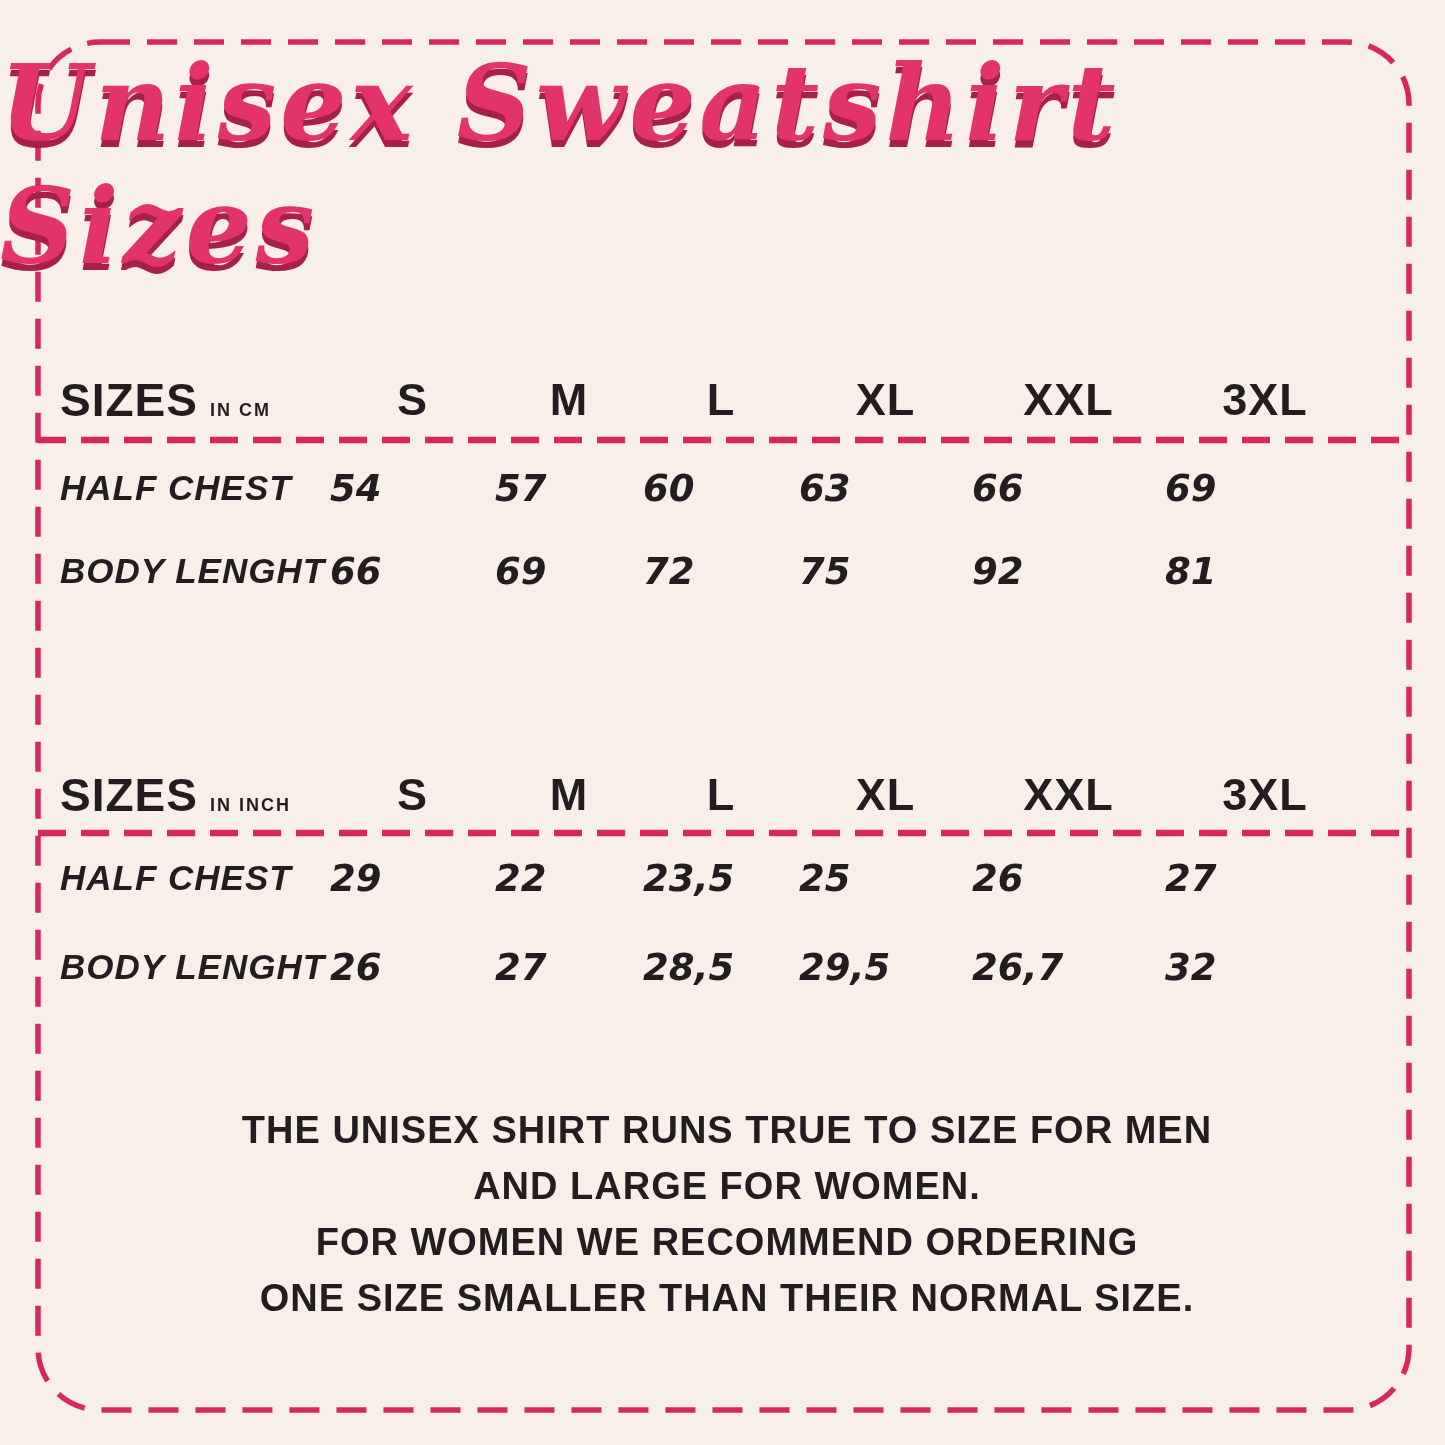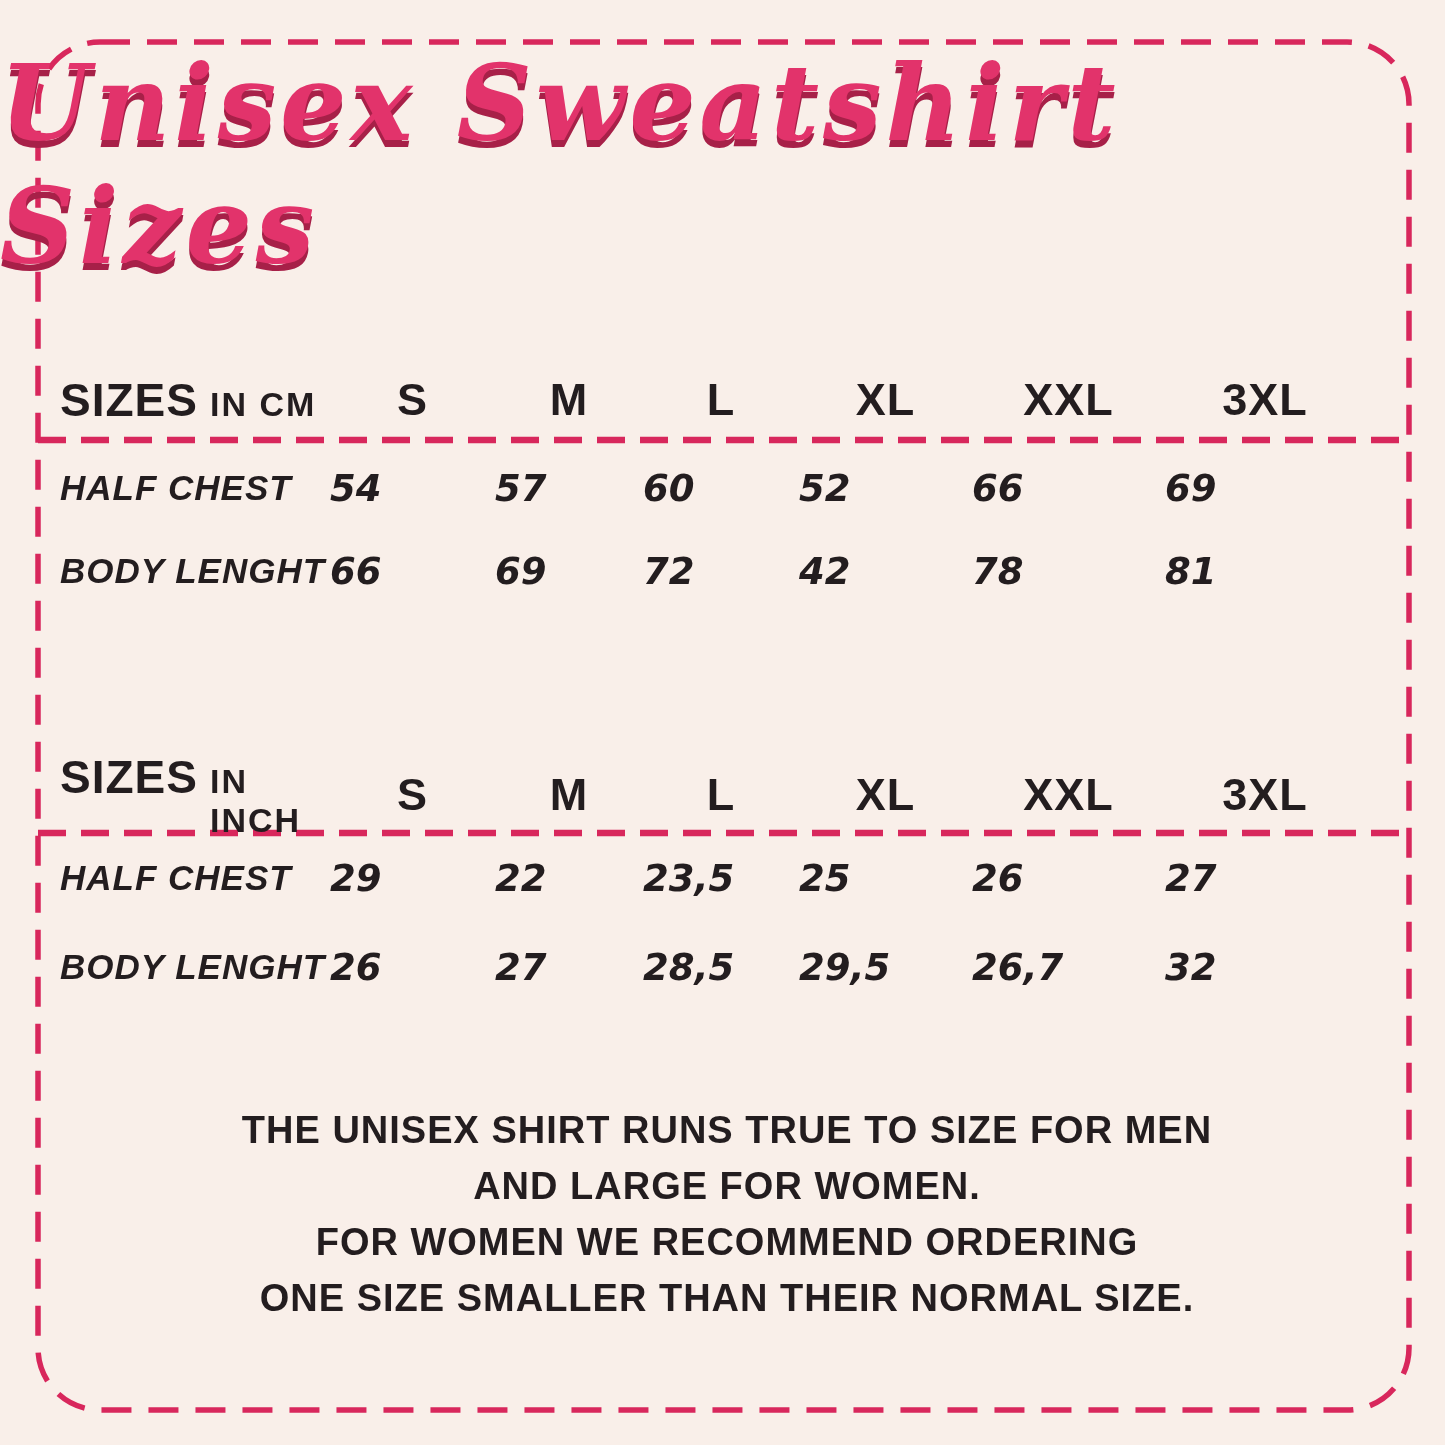--- a/index.html
+++ b/index.html
@@ -37,21 +37,21 @@
     position:absolute;left:60px;width:1340px;height:56px;
     display:flex;align-items:center;
   }
   .label-cell{
     width:270px;display:flex;align-items:baseline;
   }
   .sizes-word{
     font-weight:bold;font-size:46px;letter-spacing:1px;
   }
   .unit-word{
-    font-weight:bold;font-size:34px;letter-spacing:2px;margin-left:12px;
+    font-weight:bold;font-size:18px;letter-spacing:2px;margin-left:12px;
   }
   .size-cell{
     font-weight:bold;font-size:45px;text-align:center;letter-spacing:1px;
   }
   .c1{width:165px}.c2{width:148px}.c3{width:156px}.c4{width:173px}.c5{width:193px}.c6{width:200px}
   .row-label{
     width:270px;
     font-style:italic;font-weight:bold;font-size:35px;letter-spacing:1px;
   }
   .value-cell{
@@ -88,32 +88,32 @@
   <div class="size-cell c4">XL</div>
   <div class="size-cell c5">XXL</div>
   <div class="size-cell c6">3XL</div>
 </div>
 
 <div class="trow" style="top:460px">
   <div class="row-label">HALF CHEST</div>
   <div class="value-cell c1">54</div>
   <div class="value-cell c2">57</div>
   <div class="value-cell c3">60</div>
-  <div class="value-cell c4">52</div>
+  <div class="value-cell c4">63</div>
   <div class="value-cell c5">66</div>
   <div class="value-cell c6">69</div>
 </div>
 
 <div class="trow" style="top:543px">
   <div class="row-label">BODY LENGHT</div>
   <div class="value-cell c1">66</div>
   <div class="value-cell c2">69</div>
   <div class="value-cell c3">72</div>
-  <div class="value-cell c4">42</div>
-  <div class="value-cell c5">78</div>
+  <div class="value-cell c4">75</div>
+  <div class="value-cell c5">92</div>
   <div class="value-cell c6">81</div>
 </div>
 
 <div class="trow" style="top:767px">
   <div class="label-cell">
     <span class="sizes-word">SIZES</span>
     <span class="unit-word">IN INCH</span>
   </div>
   <div class="size-cell c1">S</div>
   <div class="size-cell c2">M</div>

